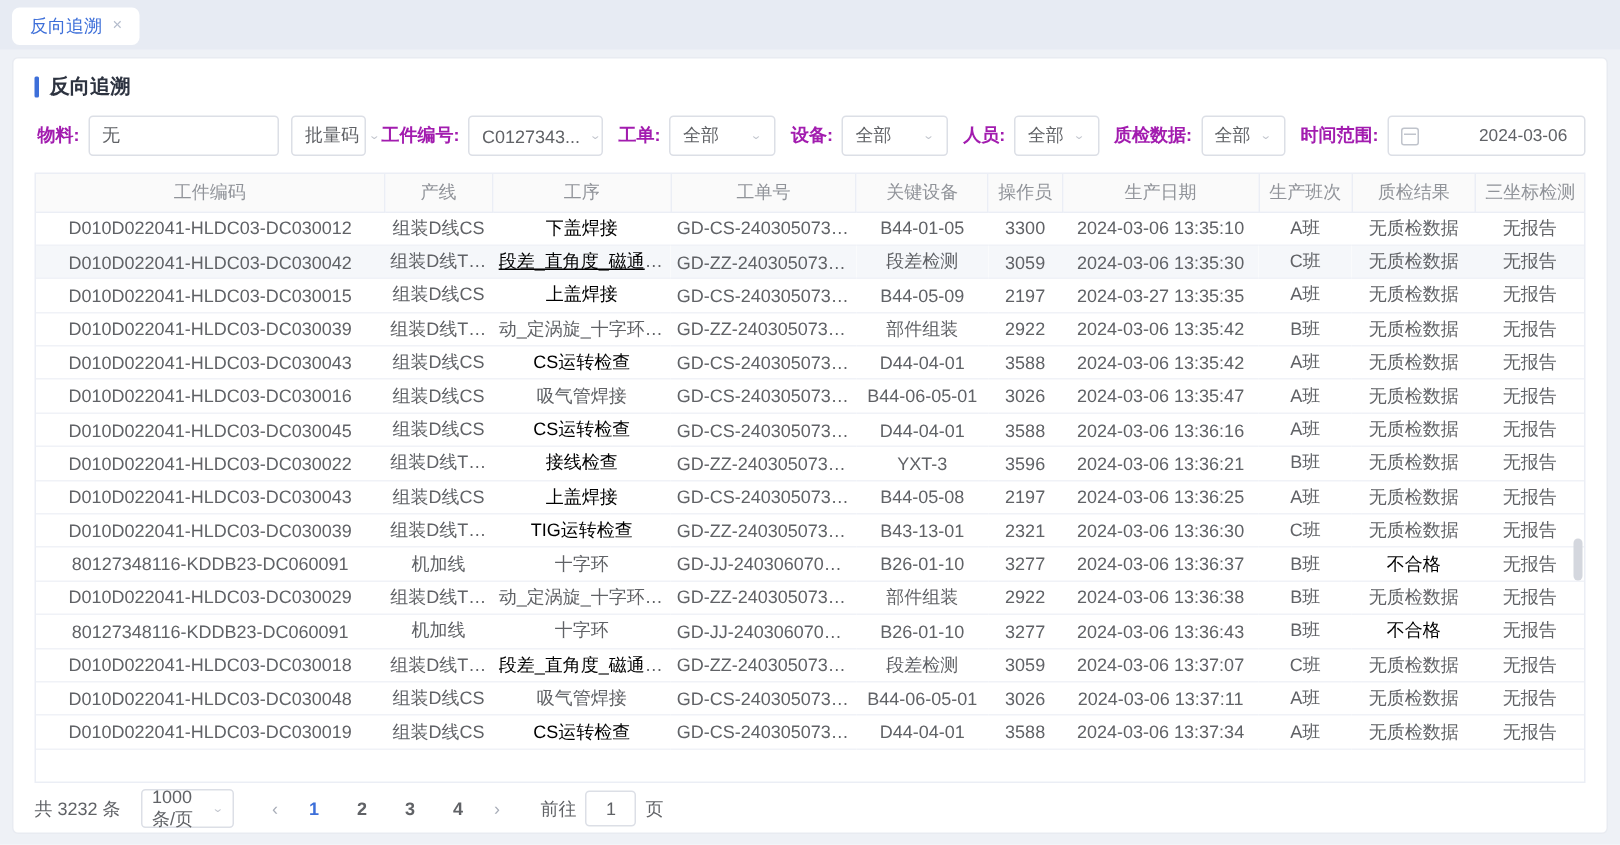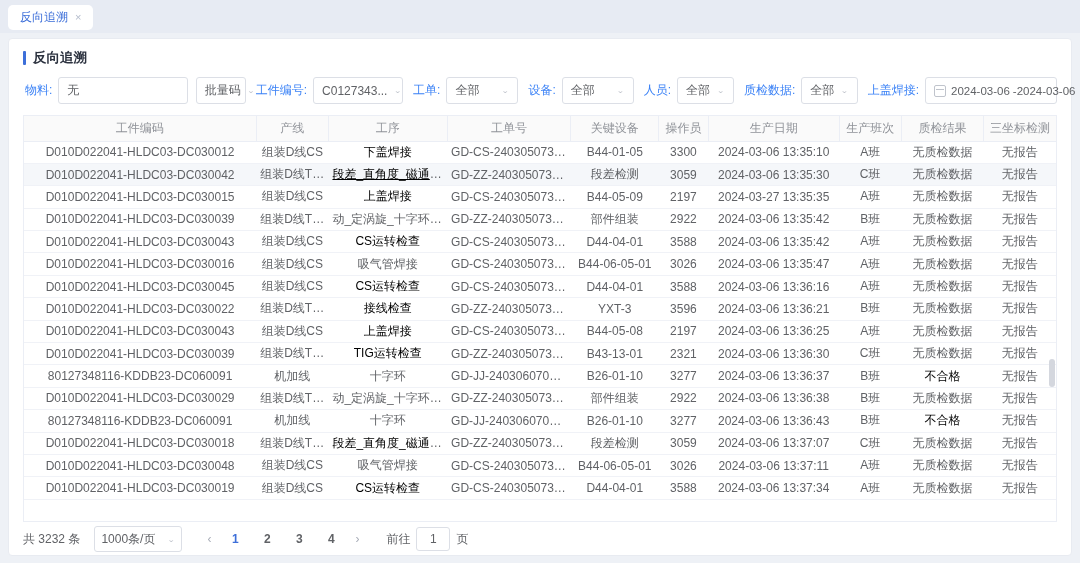--- a/index.html
+++ b/index.html
@@ -22,34 +22,34 @@
   .card { position:relative; margin:5px 8px 0; height:518px; background:#fff;
     border-radius:4px; border:1px solid #e8ebf1; padding:7px 14px 4px;
     display:flex; flex-direction:column; }
 
   .section-title { display:flex; align-items:center; gap:7px; height:20px; margin-top:2px; }
   .section-title .bar { width:3px; height:14px; background:#3d6fd9; border-radius:1px; }
   .section-title .txt { font-size:13.5px; color:#2d3340; font-weight:bold; }
 
   
   .filters { display:flex; align-items:center; margin-top:9px; height:27px; white-space:nowrap; }
-  .flabel { color:#3b82f6; font-weight:normal; margin:0 6px 0 10px; }
+  .flabel { color:#a21caf; font-weight:bold; margin:0 6px 0 10px; }
   .flabel:first-child { margin-left:2px; }
   .box { height:27px; border:1px solid #dcdfe6; border-radius:3px; background:#fff;
     display:inline-flex; align-items:center; padding:0 8px; color:#606266; }
   .box.sel { justify-content:space-between; cursor:pointer; }
   .chev { color:#c0c4cc; font-size:10px; margin-left:6px; transform:scaleY(.75); }
   .w-material { width:150px; }
   .w-batch { width:50px; }
   .w-wp { width:90px; }
   .w-order { width:82px; }
   .w-device { width:82px; }
   .w-person { width:64px; }
   .w-qc { width:58px; }
-  .w-date { width:132px; font-size:11.5px; cursor:pointer; }
+  .w-date { width:132px; font-size:11.5px; cursor:pointer;gap:35px; }
   .cal-icon { width:12px; height:12px; border:1px solid #c0c4cc; border-radius:2px;
     margin-right:5px; position:relative; flex:none; }
   .cal-icon:before { content:""; position:absolute; left:1px; right:1px; top:3px; height:1px; background:#c0c4cc; }
 
   
   .btnrow { display:flex; gap:12px; margin-top:11px; }
   .btn { display:inline-flex; align-items:center; gap:5px; height:28px; padding:0 13px;
     border:1px solid #88a8ea; border-radius:3px; background:#fff; color:#3d6fd9;
     font-size:12px; cursor:pointer; }
   .btn svg { display:block; }
@@ -65,21 +65,21 @@
     padding:0 4px; overflow:hidden; white-space:nowrap; text-overflow:ellipsis; }
   tr.hl td { background:#f5f7fa; }
   a.cell-link { color:#000000; text-decoration:none; cursor:pointer; }
   tr.hl a.cell-link { text-decoration:underline; }
   .scroll-thumb { position:absolute; right:1px; top:243px; width:6px; height:28px;
     background:#d4d7de; border-radius:3px; }
 
   
   .pager { display:flex; align-items:center; margin-top:5px; height:24px; gap:4px; color:#606266; }
   .pager .total { margin-right:10px;text-align:center; }
-  .psize { width:88px; height:24px; border:1px solid #dcdfe6; border-radius:3px;
+  .psize { width:62px; height:24px; border:1px solid #dcdfe6; border-radius:3px;
     display:inline-flex; align-items:center; justify-content:space-between; padding:12px 6px;
     color:#606266; background:#fff; cursor:pointer; margin-right:12px; }
   .parrow { width:22px; text-align:center; color:#a8adb8; cursor:pointer; }
   .pnum { min-width:22px; text-align:center; cursor:pointer; color:#606266; font-weight:bold; }
   .pnum.active { color:#3d6fd9; }
   .goto { display:flex; align-items:center; gap:6px; margin-left:14px; }
   .goto input { width:34px; height:24px; border:1px solid #dcdfe6; border-radius:3px;
     text-align:center; color:#606266; font-size:12px; outline:none; }
 </style>
 </head>
@@ -130,21 +130,21 @@
     <span class="flabel">人员:</span>
     <span class="box sel w-person">
       <span>全部</span>
         <span class="chev">⌄</span>
     </span>
     <span class="flabel">质检数据:</span>
     <span class="box sel w-qc">
       <span>全部</span>
         <span class="chev">⌄</span>
     </span>
-    <span class="flabel">上盖焊接:</span>
+    <span class="flabel">时间范围:</span>
     <span class="box w-date">
       <span class="cal-icon"></span>
       <span>2024-03-06</span>
       <span style="margin-left:3px">-2024-03-06</span>
     </span>
   </div>
 
 
   <div class="tablewrap">
     <table>

